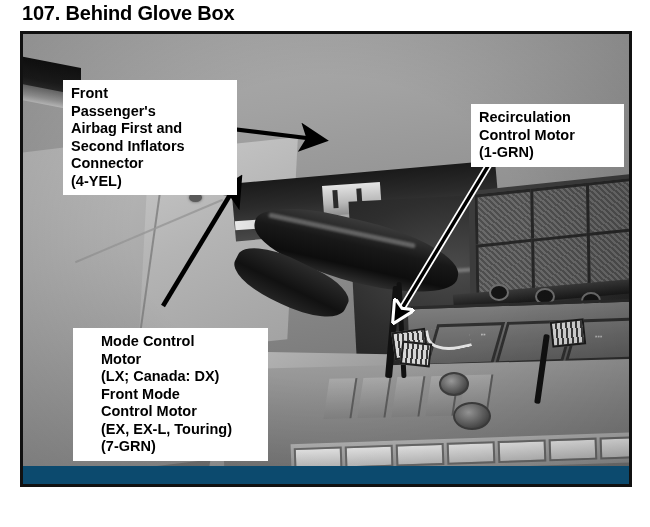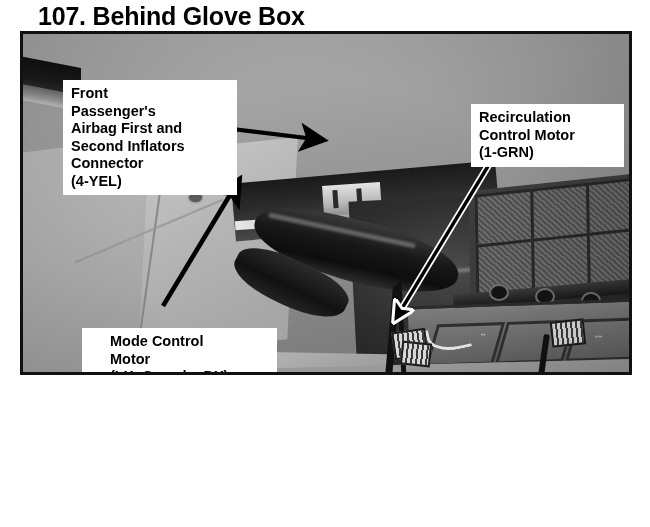--- a/index.html
+++ b/index.html
@@ -11,36 +11,36 @@
     width: 650px;
     height: 527px;
     font-family: "Liberation Sans", sans-serif;
     position: relative;
     overflow: hidden;
   }
 
   
   #page-title {
     position: absolute;
-    left: 38px;
+    left: 22px;
     top: 2px;
-    font-size: 25px;
+    font-size: 20px;
     font-weight: bold;
     color: #000000;
     letter-spacing: -0.2px;
     white-space: nowrap;
   }
 
   
   #figure-frame {
     position: absolute;
     left: 20px;
     top: 31px;
     width: 612px;
-    height: 344px;
+    height: 456px;
     border: 3px solid #111111;
     background: #0c4a6e;
     box-sizing: border-box;
     overflow: hidden;
   }
 
   
   #photo {
     position: absolute;
     left: 0px;
@@ -338,21 +338,21 @@
     font-weight: bold;
     font-size: 14.5px;
     line-height: 17.5px;
     padding: 5px 7px 5px 8px;
     box-sizing: border-box;
     white-space: pre-line;
     z-index: 20;
   }
   #callout-airbag   { left: 40px;  top: 46px;  width: 174px; }
   #callout-recirc   { left: 448px; top: 70px;  width: 153px; }
-  #callout-mode     { left: 59px;  top: 294px; width: 195px; padding-left: 28px; }
+  #callout-mode     { left: 50px;  top: 294px; width: 195px; padding-left: 28px; }
 
   
   #arrow-layer {
     position: absolute;
     left: 0; top: 0;
     width: 606px; height: 432px;
     z-index: 15;
     pointer-events: none;
   }
 </style>

